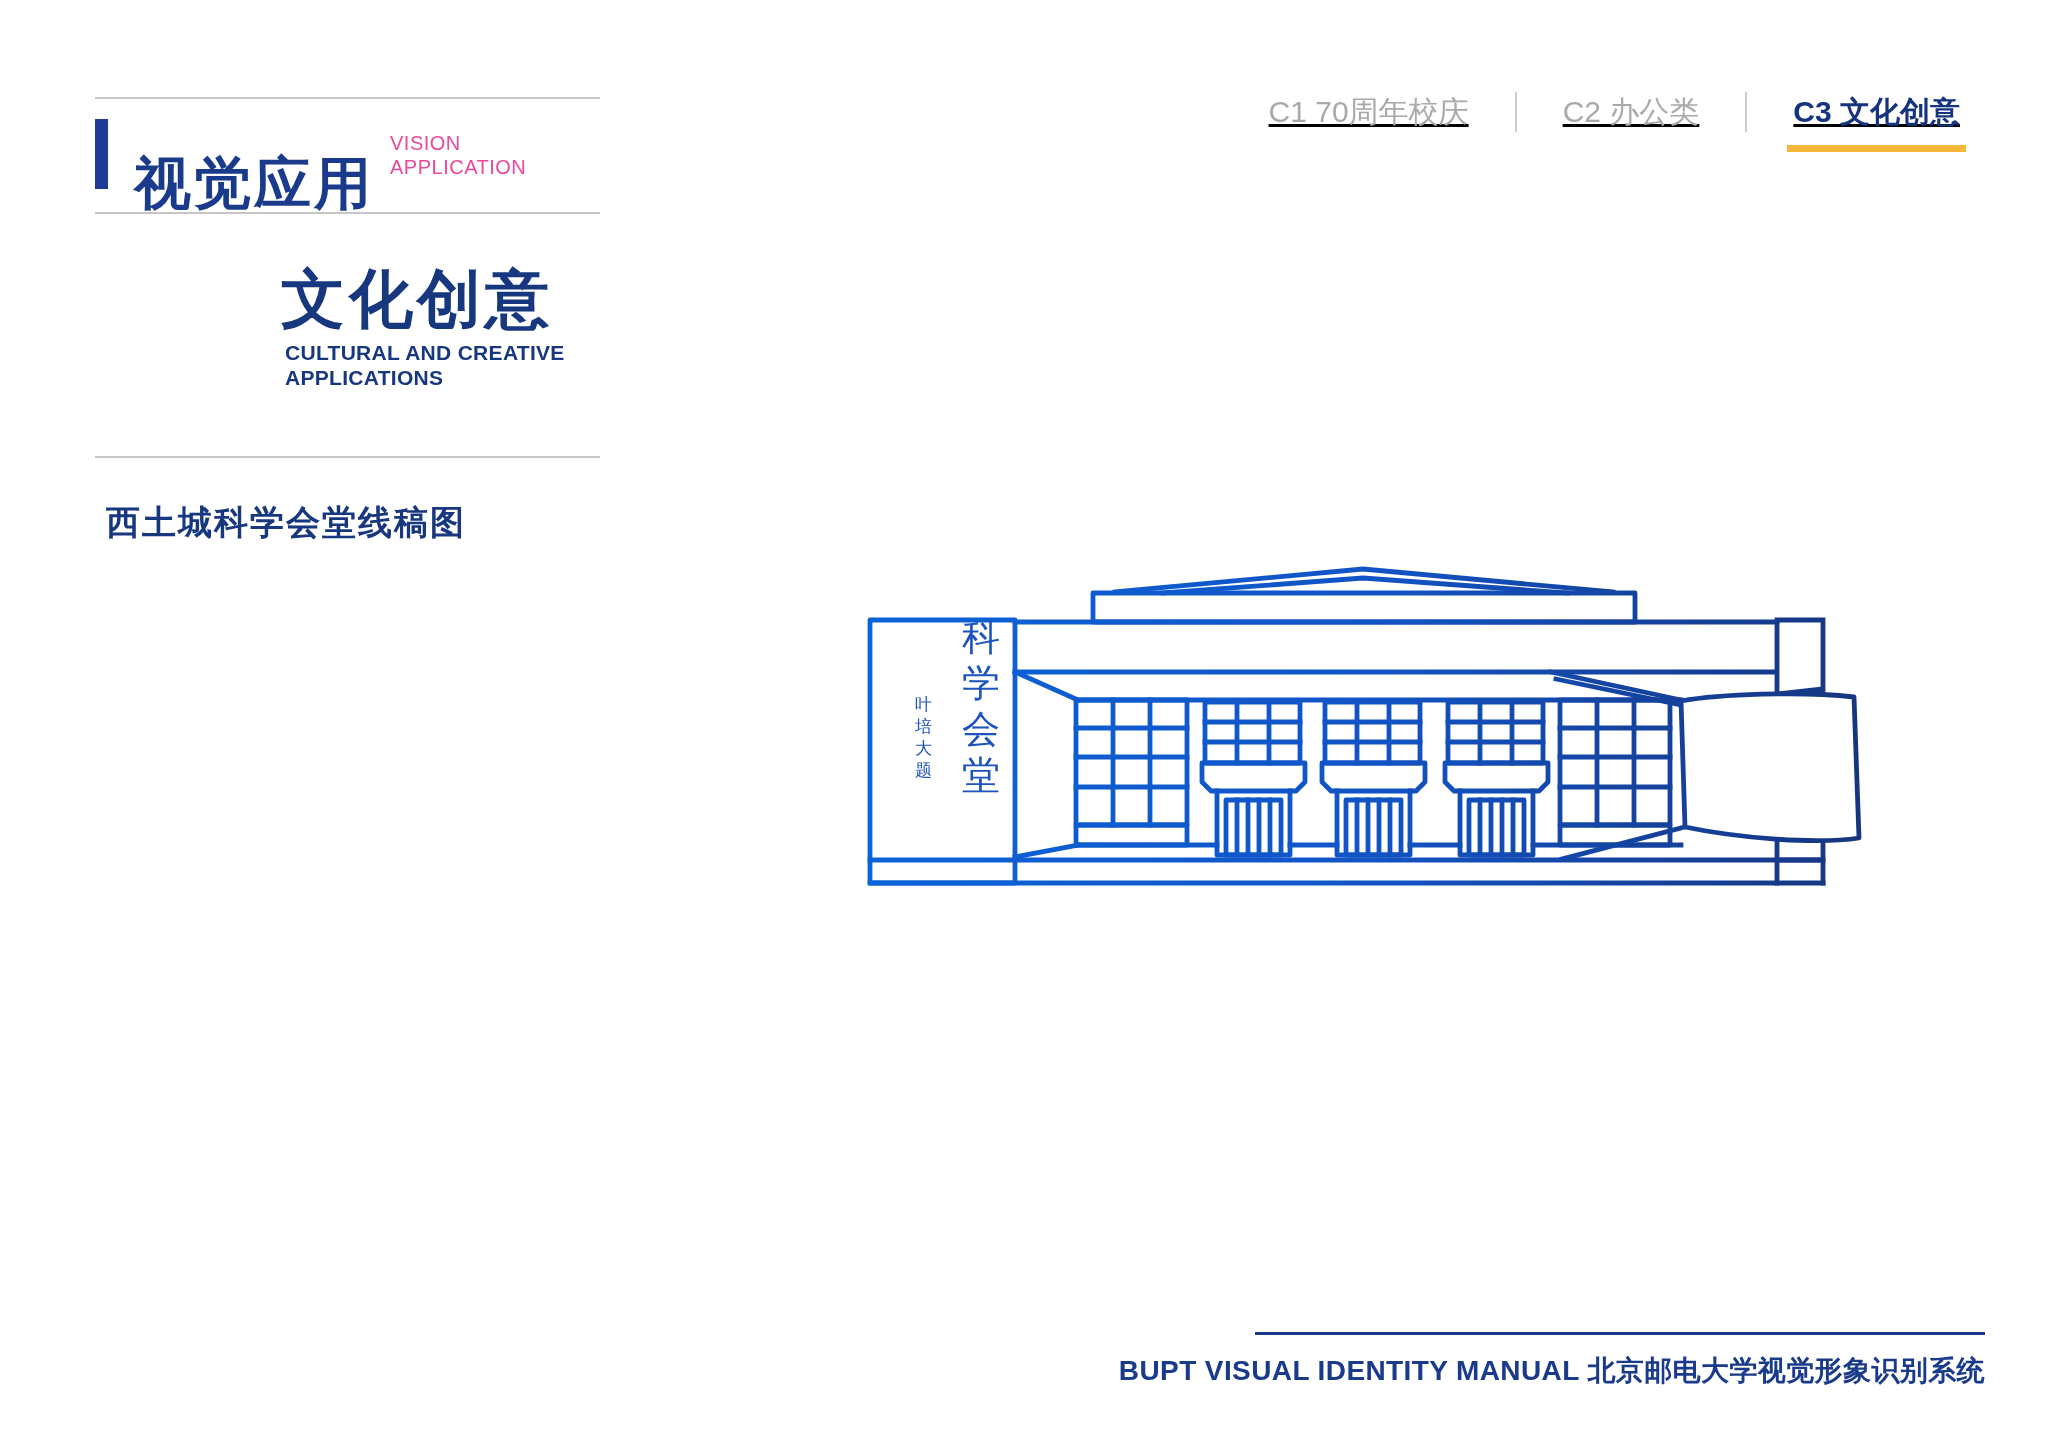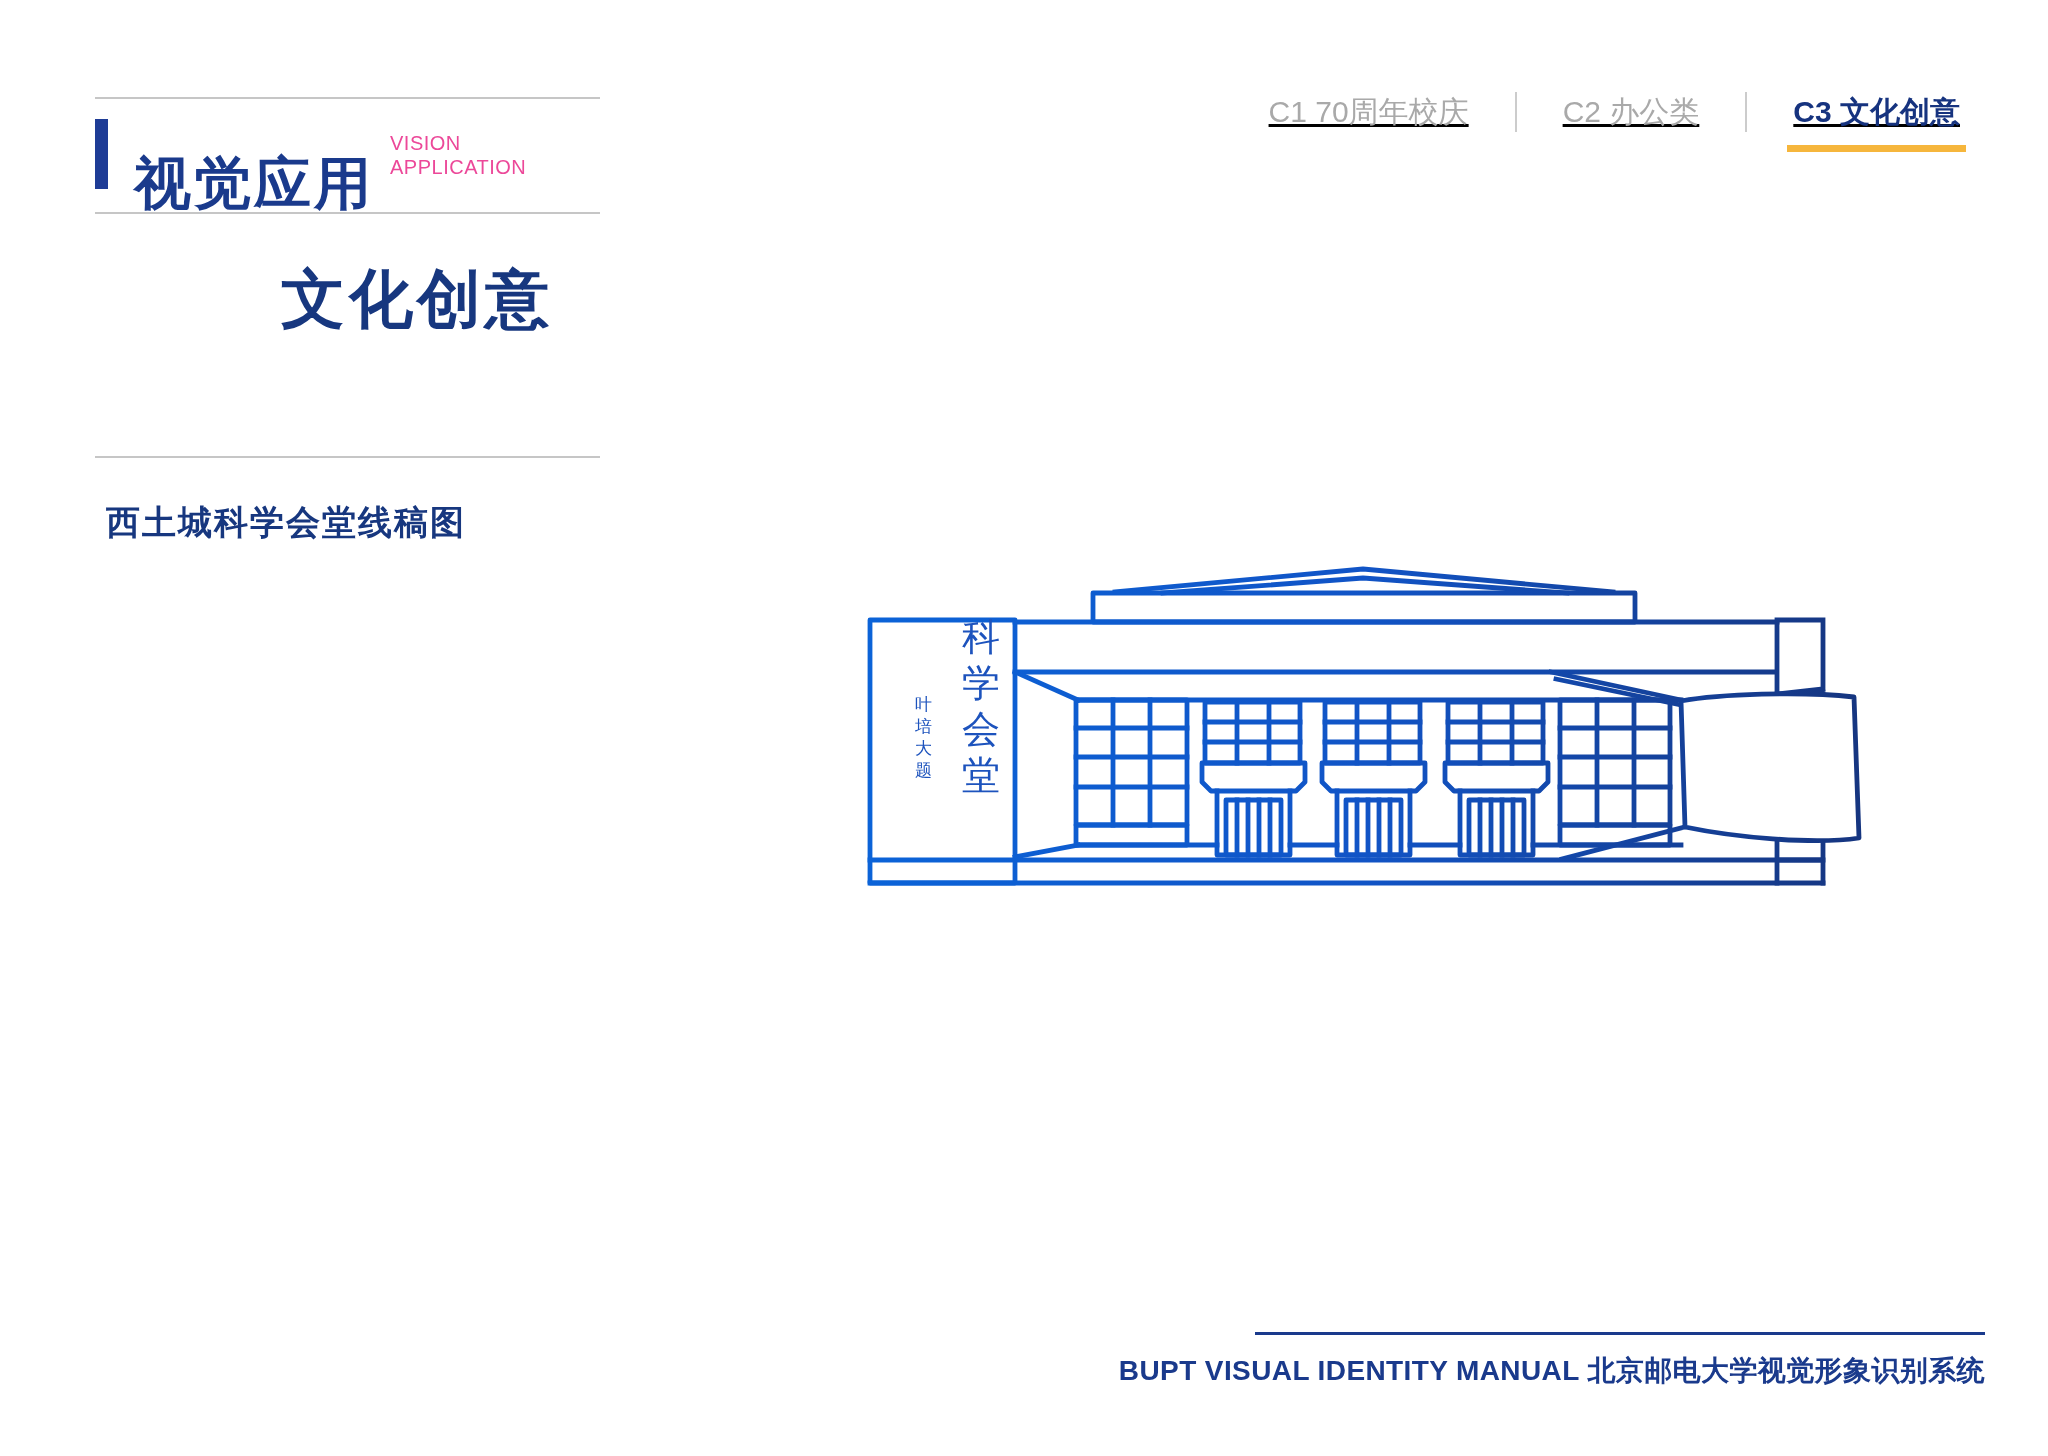--- a/index.html
+++ b/index.html
@@ -52,20 +52,24 @@
 
   <div id="nav">
     <div class="tab">C1  70周年校庆</div>
     <div class="tab-divider"></div>
     <div class="tab">C2  办公类</div>
     <div class="tab-divider"></div>
     <div class="tab active">C3  文化创意</div>
   </div>
 
   <div id="title-zh">文化创意</div>
+  <div id="title-en">
+    <div>CULTURAL AND CREATIVE</div>
+    <div>APPLICATIONS</div>
+  </div>
   <div class="hairline" style="left:95px;top:456px;width:505px;"></div>
 
   <div id="content-heading">西土城科学会堂线稿图</div>
 
   <svg id="drawing" width="1000" height="340" viewBox="0 0 1000 340">
     <defs>
       <linearGradient id="bl" gradientUnits="userSpaceOnUse" x1="0" y1="0" x2="1000" y2="0">
         <stop offset="0" stop-color="#0B63D8"></stop>
         <stop offset="0.5" stop-color="#1154C6"></stop>
         <stop offset="1" stop-color="#16357F"></stop>

